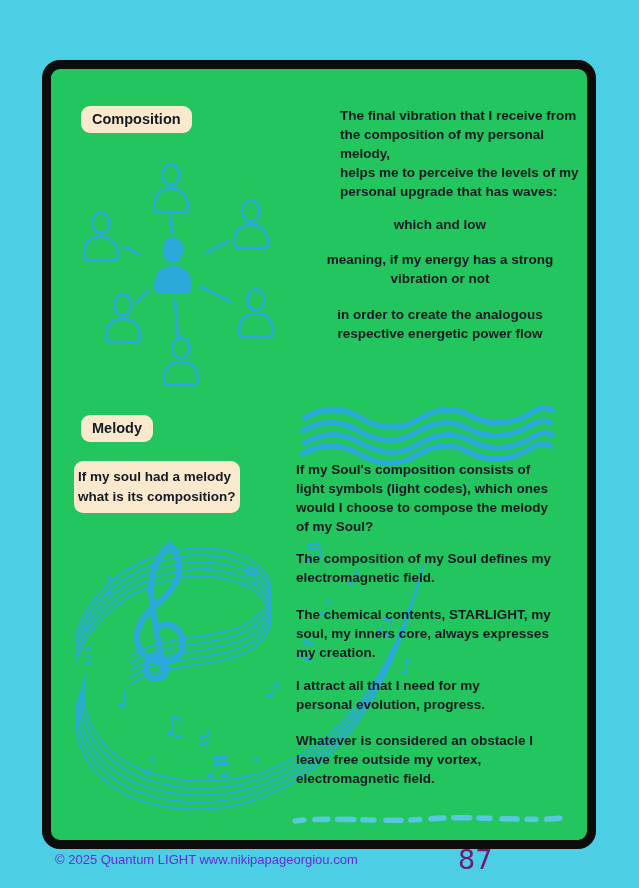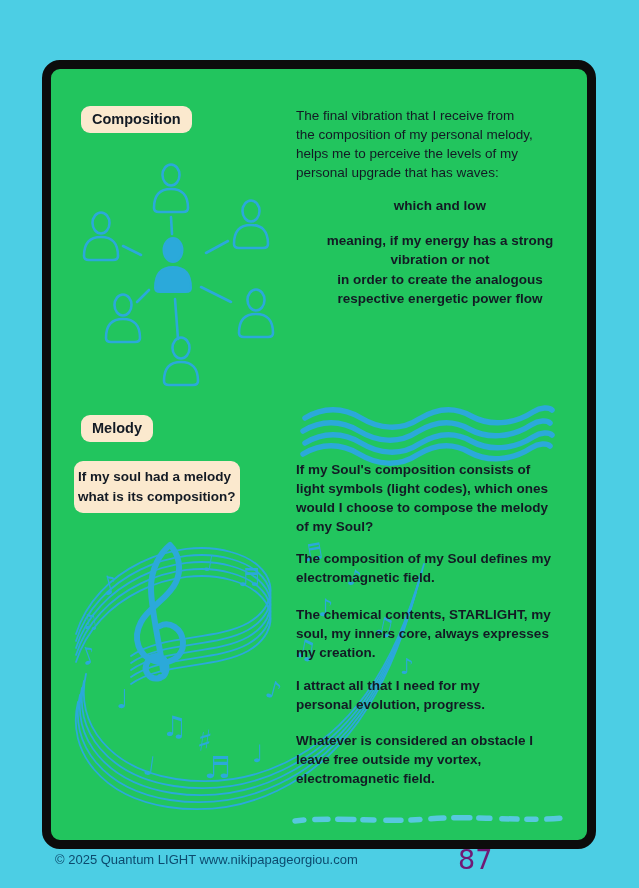--- a/index.html
+++ b/index.html
@@ -18,26 +18,26 @@
     position:absolute;background:#FBE9CE;border-radius:9px;
     font-weight:700;font-size:14.5px;padding:5px 11px;line-height:17px;
     white-space:pre-line;color:#131A24;
   }
   .tag.question{font-size:13.5px;line-height:20px;padding:6px 4px;}
   .col{position:absolute;left:245px;width:288px;z-index:3;}
   .col p{
     margin:0 0 16px 0;font-size:13.5px;line-height:19px;font-weight:700;
     white-space:pre-line;
   }
-  .col p.regular{font-weight:400;}
+  .col p.regular{font-weight:700;margin-left:44px;}
   .col p.centered{text-align:center;}
   .illus{position:absolute;z-index:1;}
   .illus svg{display:block;}
   .footer-copy{
-    position:absolute;left:55px;top:852px;font-size:13px;color:#0c4a6e;z-index:4;
+    position:absolute;left:55px;top:852px;font-size:13px;color:#6d28d9;z-index:4;
   }
   .page-num{
     position:absolute;left:458px;top:844px;font-size:27px;color:#701a75;z-index:4;
     font-family:"DejaVu Sans",sans-serif;
   }
   .stroke-art{stroke:#2BA9DA;fill:none;stroke-linecap:round;stroke-linejoin:round;}
 </style>
 </head>
 <body>
 
@@ -139,21 +139,21 @@
       <path d="M4,8 C44,3 92,10 136,6 C180,2 230,9 272,5" stroke="#57C8DF" stroke-width="5.5" fill="none" stroke-linecap="round" stroke-dasharray="9 11 13 10 16 9 11 12 15 10"></path>
     </svg>
   </div>
 
   <div class="col" style="top:37px;">
     <p class="regular" style="margin-bottom:14px;">The final vibration that I receive from
 the composition of my personal melody,
 helps me to perceive the levels of my
 personal upgrade that has waves:</p>
     <p class="centered" style="margin-bottom:16px;">which and low</p>
-    <p class="centered" style="margin-bottom:1px;">meaning, if my energy has a strong
+    <p class="centered" style="margin-bottom:17px;">meaning, if my energy has a strong
 vibration or not</p>
     <p class="centered">in order to create the analogous
 respective energetic power flow</p>
   </div>
 
   <div class="col" style="top:391px;">
     <p style="margin-bottom:13px;">If my Soul's composition consists of
 light symbols (light codes), which ones
 would I choose to compose the melody
 of my Soul?</p>

